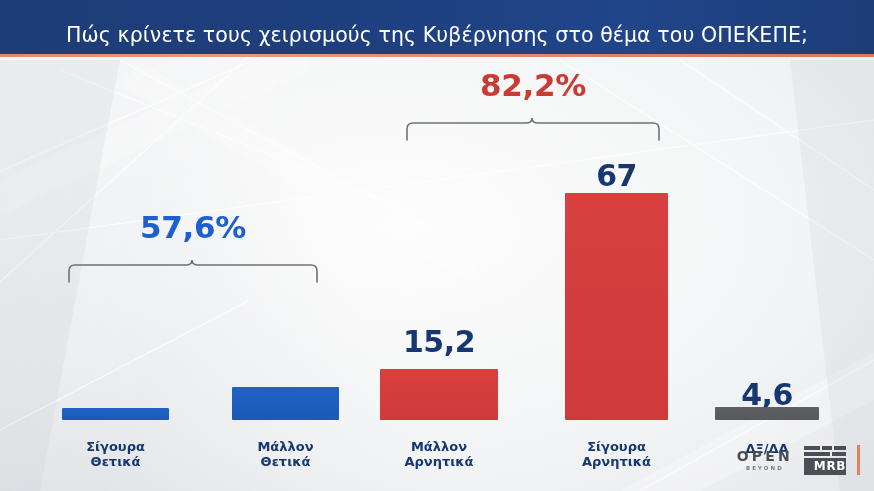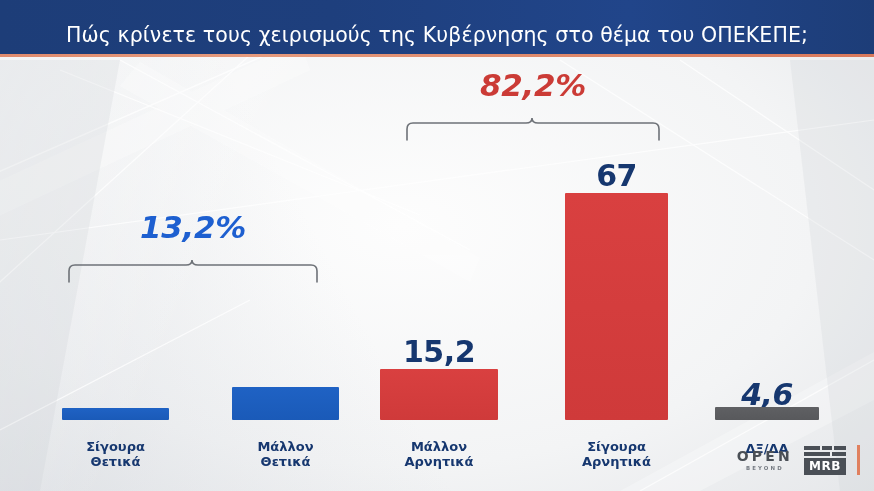--- a/index.html
+++ b/index.html
@@ -106,21 +106,20 @@
     color: #16376f;
     font-weight: bold;
     font-size: 13px;
     line-height: 1.15;
     white-space: pre-line;
   }
 
   
   .group-annot {
     position: absolute;
-    font-style: italic;
   }
   .group-total {
     position: absolute;
     left: 0;
     width: 100%;
     text-align: center;
     font-weight: bold;
     font-size: 31px;
     letter-spacing: -0.3px;
     line-height: 1;
@@ -173,21 +172,21 @@
     margin-bottom: 2px;
   }
   .mrb-bar-row { display: flex; gap: 2px; height: 4px; }
   .mrb-seg { background: #4a4f56; }
   #mrb-word {
     background: #4a4f56;
     color: #ffffff;
     font-size: 12px;
     font-weight: bold;
     letter-spacing: 0.6px;
-    text-align: center;
+    text-align: right;
     padding: 1px 0 2px;
   }
   #footer-divider {
     width: 3px;
     height: 30px;
     background: #e0805f;
   }
 </style>
 </head>
 <body>
@@ -217,21 +216,21 @@
     </g>
   </svg>
 
   <div id="header-band"></div>
   <div id="header-accent"></div>
   <div id="header-title">Πώς κρίνετε τους χειρισμούς της Κυβέρνησης στο θέμα του ΟΠΕΚΕΠΕ;</div>
 
   <div id="plot">
 
     <div class="group-annot" style="left:68px; top:155px; width:250px; height:60px;">
-      <div class="group-total blue" style="top:0px;">13,2%</div>
+      <div class="group-total blue" style="top:0px;">57,6%</div>
       <svg class="bracket-svg" width="250" height="24" viewBox="0 0 250 24" style="top:48px;">
         <path d="M1 22 L1 11 Q1 5 7 5 L118 5 Q124 5 124 0 Q124 5 130 5 L243 5 Q249 5 249 11 L249 22" fill="none" stroke="#6e7278" stroke-width="1.6" stroke-linecap="round"></path>
       </svg>
     </div>
 
     <div class="group-annot" style="left:406px; top:13px; width:254px; height:60px;">
       <div class="group-total red" style="top:0px;">82,2%</div>
       <svg class="bracket-svg" width="254" height="24" viewBox="0 0 254 24" style="top:48px;">
         <path d="M1 22 L1 11 Q1 5 7 5 L120 5 Q126 5 126 0 Q126 5 132 5 L247 5 Q253 5 253 11 L253 22" fill="none" stroke="#6e7278" stroke-width="1.6" stroke-linecap="round"></path>
       </svg>
@@ -243,35 +242,35 @@
 Θετικά</div>
     </div>
 
     <div class="bar-group" style="left:232px; width:107px; height:150px;">
       <div class="bar-rect blue" style="bottom:71px; height:33px;"></div>
       <div class="bar-label" style="bottom:21px;">Μάλλον
 Θετικά</div>
     </div>
 
     <div class="bar-group" style="left:380px; width:118px; height:170px;">
-      <div class="bar-value" style="bottom:124px;">15,2</div>
+      <div class="bar-value" style="bottom:134px;">15,2</div>
       <div class="bar-rect red" style="bottom:71px; height:51px;"></div>
       <div class="bar-label" style="bottom:21px;">Μάλλον
 Αρνητικά</div>
     </div>
 
     <div class="bar-group" style="left:565px; width:103px; height:330px;">
       <div class="bar-value" style="bottom:300px;">67</div>
       <div class="bar-rect red" style="bottom:71px; height:227px;"></div>
       <div class="bar-label" style="bottom:21px;">Σίγουρα
 Αρνητικά</div>
     </div>
 
     <div class="bar-group" style="left:715px; width:104px; height:130px;">
-      <div class="bar-value" style="bottom:81px;font-style:italic;">4,6</div>
+      <div class="bar-value" style="bottom:81px;">4,6</div>
       <div class="bar-rect grey" style="bottom:71px; height:13px;"></div>
       <div class="bar-label" style="bottom:34px;">ΔΞ/ΔΑ</div>
     </div>
 
   </div>
 
   <div id="footer-logos">
     <div id="open-logo">
       <div id="open-logo-word">OPEN</div>
       <div id="open-logo-sub">BEYOND</div>

